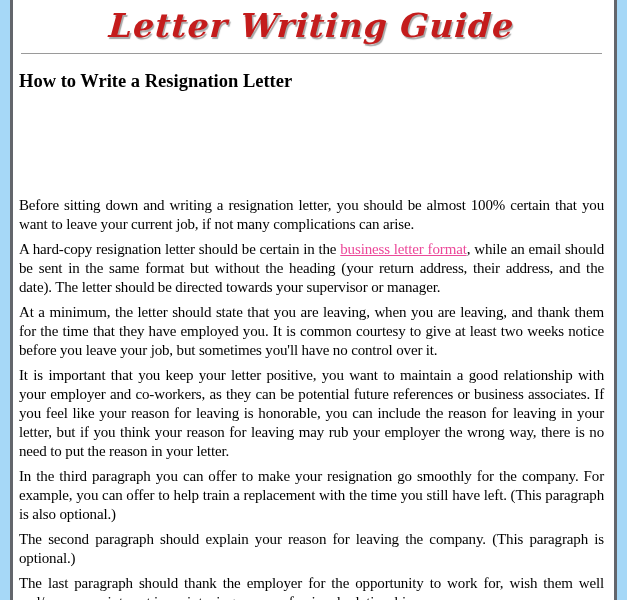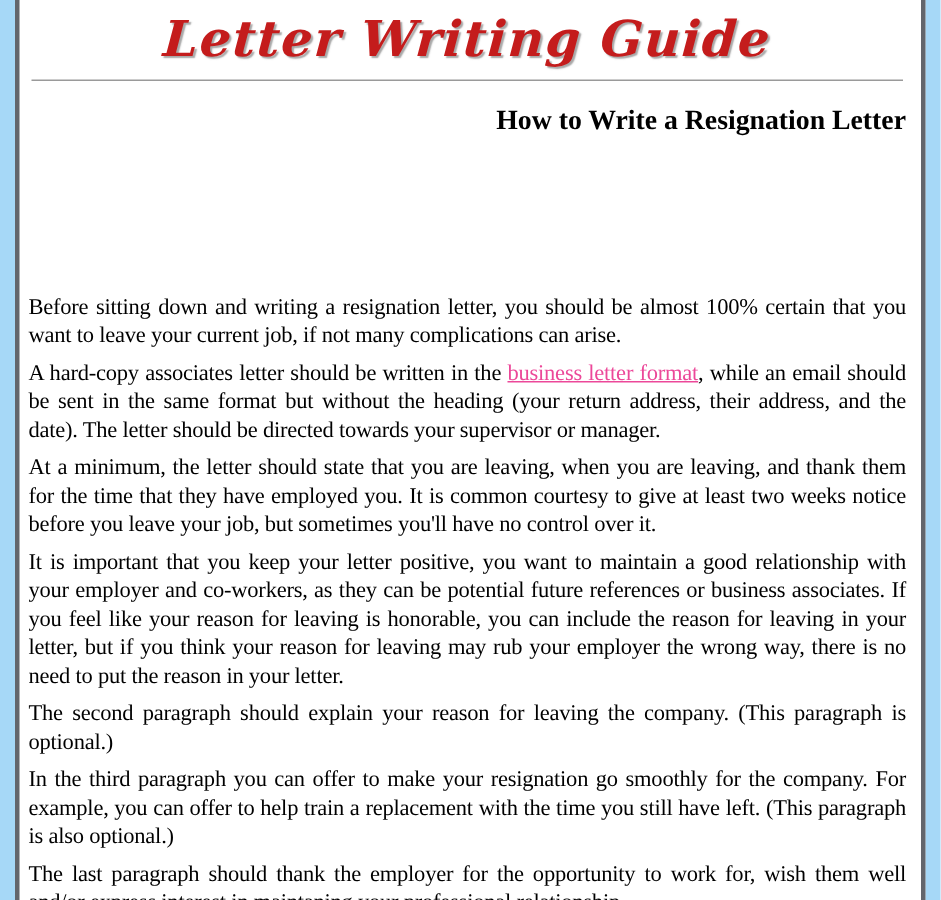--- a/index.html
+++ b/index.html
@@ -36,21 +36,21 @@
     text-shadow: 1.5px 1.5px 1px rgba(95, 95, 95, 0.55);
     transform: skewX(-4deg);
     white-space: nowrap;
   }
   hr.rule {
     border: none;
     border-top: 1px solid #9a9a9a;
     margin: 7px 2px 0 2px;
   }
   h1.article-title {
-    text-align: right;
+    text-align: left;
     font-size: 18.5px;
     line-height: 25px;
     font-weight: bold;
     color: #000000;
     margin: 15px 0 102px 0;
   }
   .article {
     font-size: 15px;
     line-height: 19px;
     letter-spacing: -0.15px;
@@ -79,27 +79,27 @@
   </div>
 
   <hr class="rule">
 
   <h1 class="article-title">How to Write a Resignation Letter</h1>
 
   <div class="article">
 
     <p>Before sitting down and writing a resignation letter, you should be almost 100% certain that you want to leave your current job, if not many complications can arise.</p>
 
-    <p><span>A hard-copy associates letter should be written in the </span><a class="body-link">business letter format</a><span>, while an email should be sent in the same format but without the heading (your return address, their address, and the date). The letter should be directed towards your supervisor or manager.</span></p>
+    <p><span>A hard-copy resignation letter should be certain in the </span><a class="body-link">business letter format</a><span>, while an email should be sent in the same format but without the heading (your return address, their address, and the date). The letter should be directed towards your supervisor or manager.</span></p>
 
     <p>At a minimum, the letter should state that you are leaving, when you are leaving, and thank them for the time that they have employed you. It is common courtesy to give at least two weeks notice before you leave your job, but sometimes you'll have no control over it.</p>
 
     <p>It is important that you keep your letter positive, you want to maintain a good relationship with your employer and co-workers, as they can be potential future references or business associates. If you feel like your reason for leaving is honorable, you can include the reason for leaving in your letter, but if you think your reason for leaving may rub your employer the wrong way, there is no need to put the reason in your letter.</p>
 
 
+    <p>In the third paragraph you can offer to make your resignation go smoothly for the company. For example, you can offer to help train a replacement with the time you still have left. (This paragraph is also optional.)</p>
+
     <p>The second paragraph should explain your reason for leaving the company. (This paragraph is optional.)</p>
-
-    <p>In the third paragraph you can offer to make your resignation go smoothly for the company. For example, you can offer to help train a replacement with the time you still have left. (This paragraph is also optional.)</p>
 
     <p>The last paragraph should thank the employer for the opportunity to work for, wish them well and/or express interest in maintaning your professional relationship.</p>
 
   </div>
 </div>
 
 </body></html>

